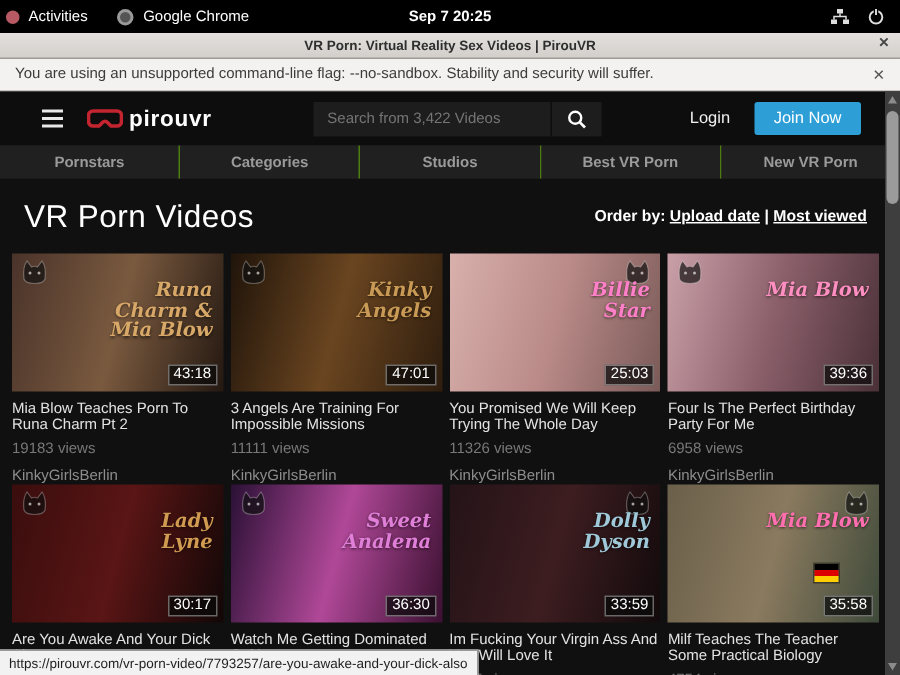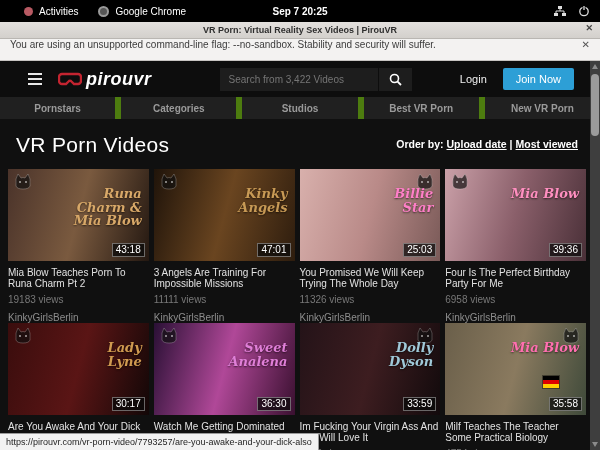--- a/index.html
+++ b/index.html
@@ -1,50 +1,50 @@
 <!DOCTYPE html>
 <html><head>
 <meta charset="utf-8">
 <style>
   * { margin:0; padding:0; box-sizing:border-box; }
   html,body { width:600px; height:450px; overflow:hidden; font-family:"Liberation Sans", sans-serif; background:#101010; }
 
   
   .sysbar { height:22px; background:#000; color:#fff; display:flex; align-items:center; position:relative; font-size:10px; }
-  .sys-left { display:flex; align-items:center; gap:6px; padding-left:24px; }
+  .sys-left { display:flex; align-items:center; gap:6px; padding-left:4px; }
   .rec-dot { width:9px; height:9px; border-radius:50%; background:#b85a63; }
   .chrome-ico { width:11px; height:11px; border-radius:50%; border:2px solid #9a9a9a; background:#555; margin-left:14px; }
   .sys-clock { position:absolute; left:50%; transform:translateX(-50%); font-weight:bold; }
   .sys-right { margin-left:auto; display:flex; align-items:center; gap:12px; padding-right:10px; }
   .sys-right svg { display:block; }
 
   
   .titlebar { height:17px; background:linear-gradient(#e3e0dd,#d3d0cc); border-bottom:1px solid #b9b6b2; display:flex; align-items:center; justify-content:center; position:relative; font-size:9px; font-weight:bold; color:#2e2e2e; }
   .titlebar .close { position:absolute; right:7px; top:1px; font-size:9px; color:#444; cursor:default; }
 
   
-  .warnbar { height:22px; background:#f3f2f1; border-bottom:1px solid #c7c4c1; display:flex; font-size:10px; color:#3c3c3c; padding:0 10px; }
+  .warnbar { height:22px; background:#f3f2f1; border-bottom:1px solid #c7c4c1; display:flex; align-items:center; font-size:10px; color:#3c3c3c; padding:0 10px; }
   .warnbar .close { margin-left:auto; color:#555; font-size:10px; }
 
   
   .site { position:relative; height:389px; background:#101010; overflow:hidden; }
 
   .siteheader { height:36px; background:#0d0d0d; display:flex; align-items:center; padding:0 14px; gap:10px; }
   .burger { display:flex; flex-direction:column; gap:3px; margin:0 6px 0 14px; cursor:pointer; }
   .burger span { width:14px; height:2px; background:#e8e8e8; }
   .logo { display:flex; align-items:center; gap:4px; }
-  .logo-text { color:#fff; font-weight:bold; font-size:18px; letter-spacing:.5px;font-style:italic; }
+  .logo-text { color:#fff; font-weight:bold; font-size:15px; letter-spacing:.5px; }
   .searchwrap { display:flex; align-items:center; background:#1d1d1d; height:23px; margin-left:58px; }
   .searchwrap input { width:158px; height:40px; background:transparent; border:none; outline:none; color:#9a9a9a; font-size:10px; padding:0 9px; font-family:"Liberation Sans",sans-serif; }
   .searchbtn { width:34px; height:23px; border-left:1px solid #0d0d0d; display:flex; align-items:center; justify-content:center; cursor:pointer; }
   .login { margin-left:auto; color:#f0f0f0; font-size:11px; padding:4px 6px; cursor:pointer; }
   .joinbtn { color:#fff; font-size:11px; padding:5px 13px; border-radius:2px; margin-right:12px; cursor:pointer; }
 
   .nav { height:22px; display:flex; background:#1c1c1c; }
-  .nav-item { flex:1; display:flex; align-items:center; justify-content:center; font-size:10px; font-weight:bold; color:#9a9a9a; border-right:6px solid #4d7c0f; background:#202020; cursor:pointer; }
+  .nav-item { flex:1; display:flex; align-items:center; justify-content:center; font-size:10px; font-weight:bold; color:#9a9a9a; border-right:1px solid #4d7c0f; background:#202020; cursor:pointer; }
   .nav-item:last-child { border-right:none; }
 
   .pagehead { display:flex; align-items:center; justify-content:space-between; padding:14px 22px 12px 16px; }
   .pagetitle { color:#fff; font-size:21px; font-weight:normal; letter-spacing:.3px; }
   .orderby { font-size:10.5px; font-weight:bold; color:#fff; padding-bottom:3px; }
   .orderby a { color:#fff; text-decoration:underline; cursor:pointer; }
   .orderby .sep { margin:0 3px; }
 
   .grid { display:grid; grid-template-columns:repeat(4,1fr); column-gap:5px; margin:0 14px 0 8px; }
   .card { cursor:pointer; }

